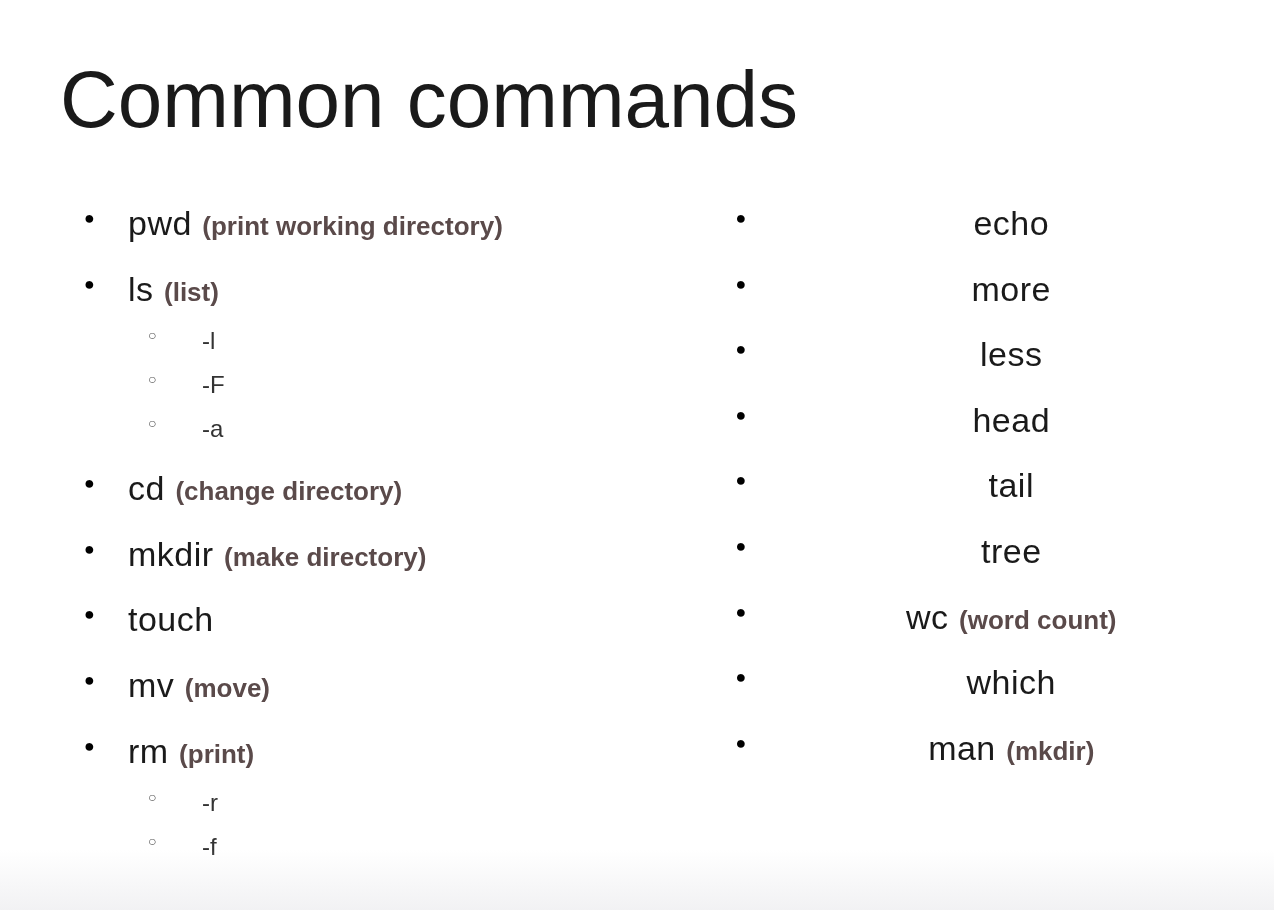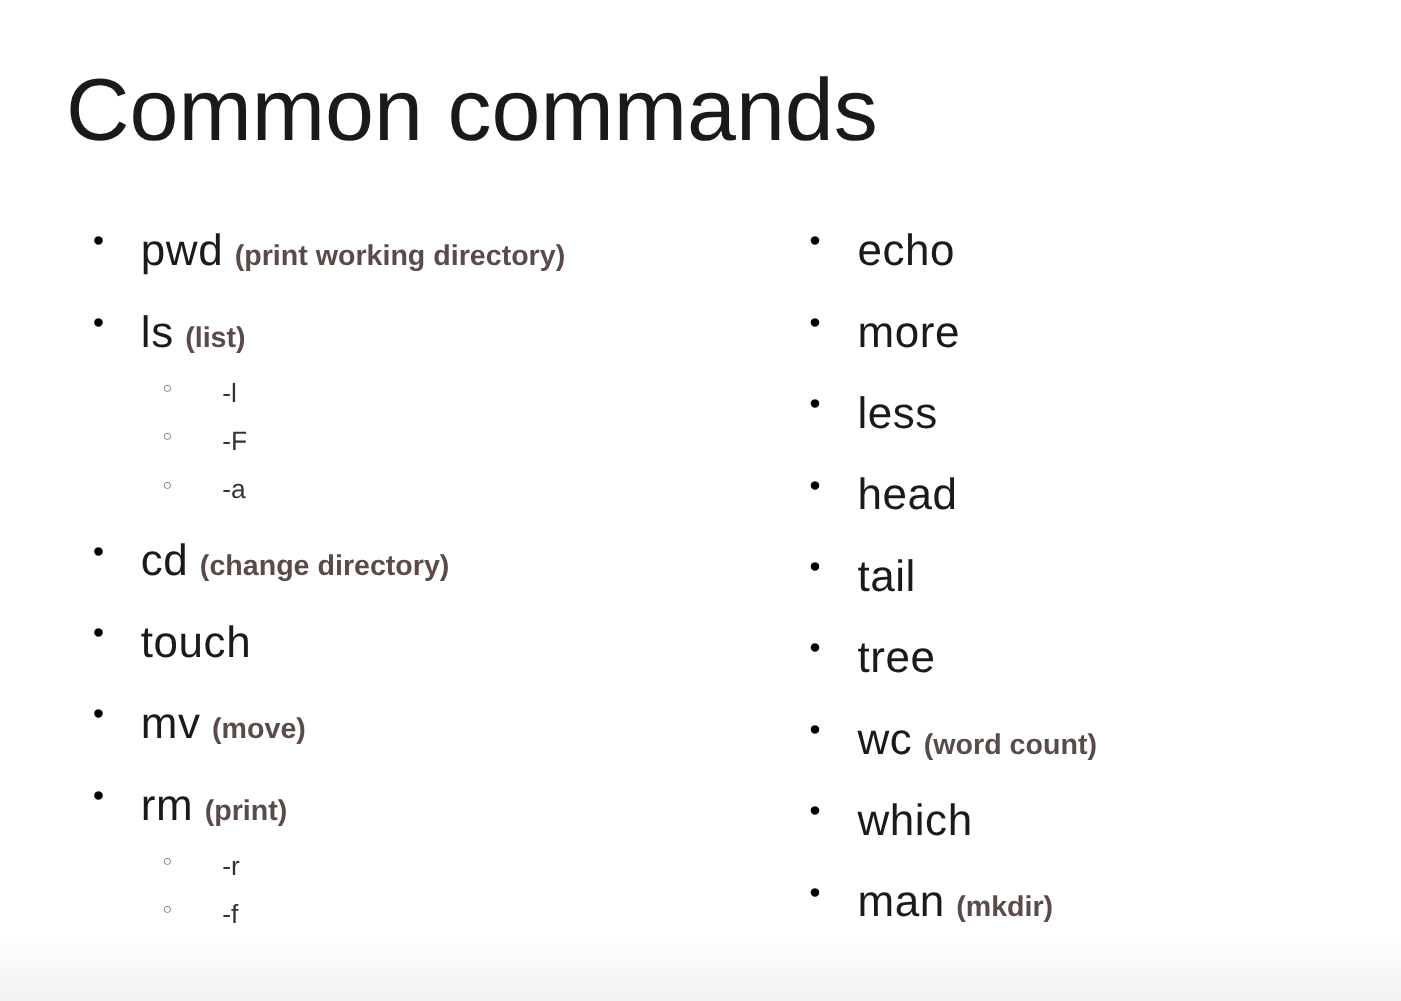--- a/index.html
+++ b/index.html
@@ -35,41 +35,42 @@
       gap: 140px;
     }
     .col {
       flex: 1;
     }
     .col-left {
       padding-left: 20px;
     }
     .col-right {
       padding-left: 0px;
+      text-align: center;
     }
     ul.top {
       list-style: none;
     }
     ul.top > li {
       position: relative;
       padding-left: 48px;
       margin-bottom: 18px;
       line-height: 1.4;
     }
     ul.top > li::before {
       content: "●";
       position: absolute;
       left: 4px;
       top: 6px;
       font-size: 18px;
       color: #000;
     }
     .cmd {
       font-family: 'Helvetica Neue', Arial, sans-serif;
-      font-size: 40px;
+      font-size: 34px;
       font-weight: 400;
       color: #1a1a1a;
       letter-spacing: 0.5px;
     }
     .desc {
       font-family: 'Helvetica Neue', Arial, sans-serif;
       font-size: 26px;
       font-weight: 700;
       color: #5a4a4a;
       margin-left: 6px;
@@ -124,20 +125,24 @@
             <li>-l</li>
             <li>-F</li>
             <li>-a</li>
           </ul>
         </li>
         <li>
           <span class="cmd">cd</span>
           <span class="desc">(change directory)</span>
         </li>
         <li>
+          <span class="cmd">mkdir</span>
+          <span class="desc">(make directory)</span>
+        </li>
+        <li>
           <span class="cmd">touch</span>
         </li>
         <li>
           <span class="cmd">mv</span>
           <span class="desc">(move)</span>
         </li>
         <li>
           <span class="cmd">rm</span>
           <span class="desc">(print)</span>
           <ul class="sub">

